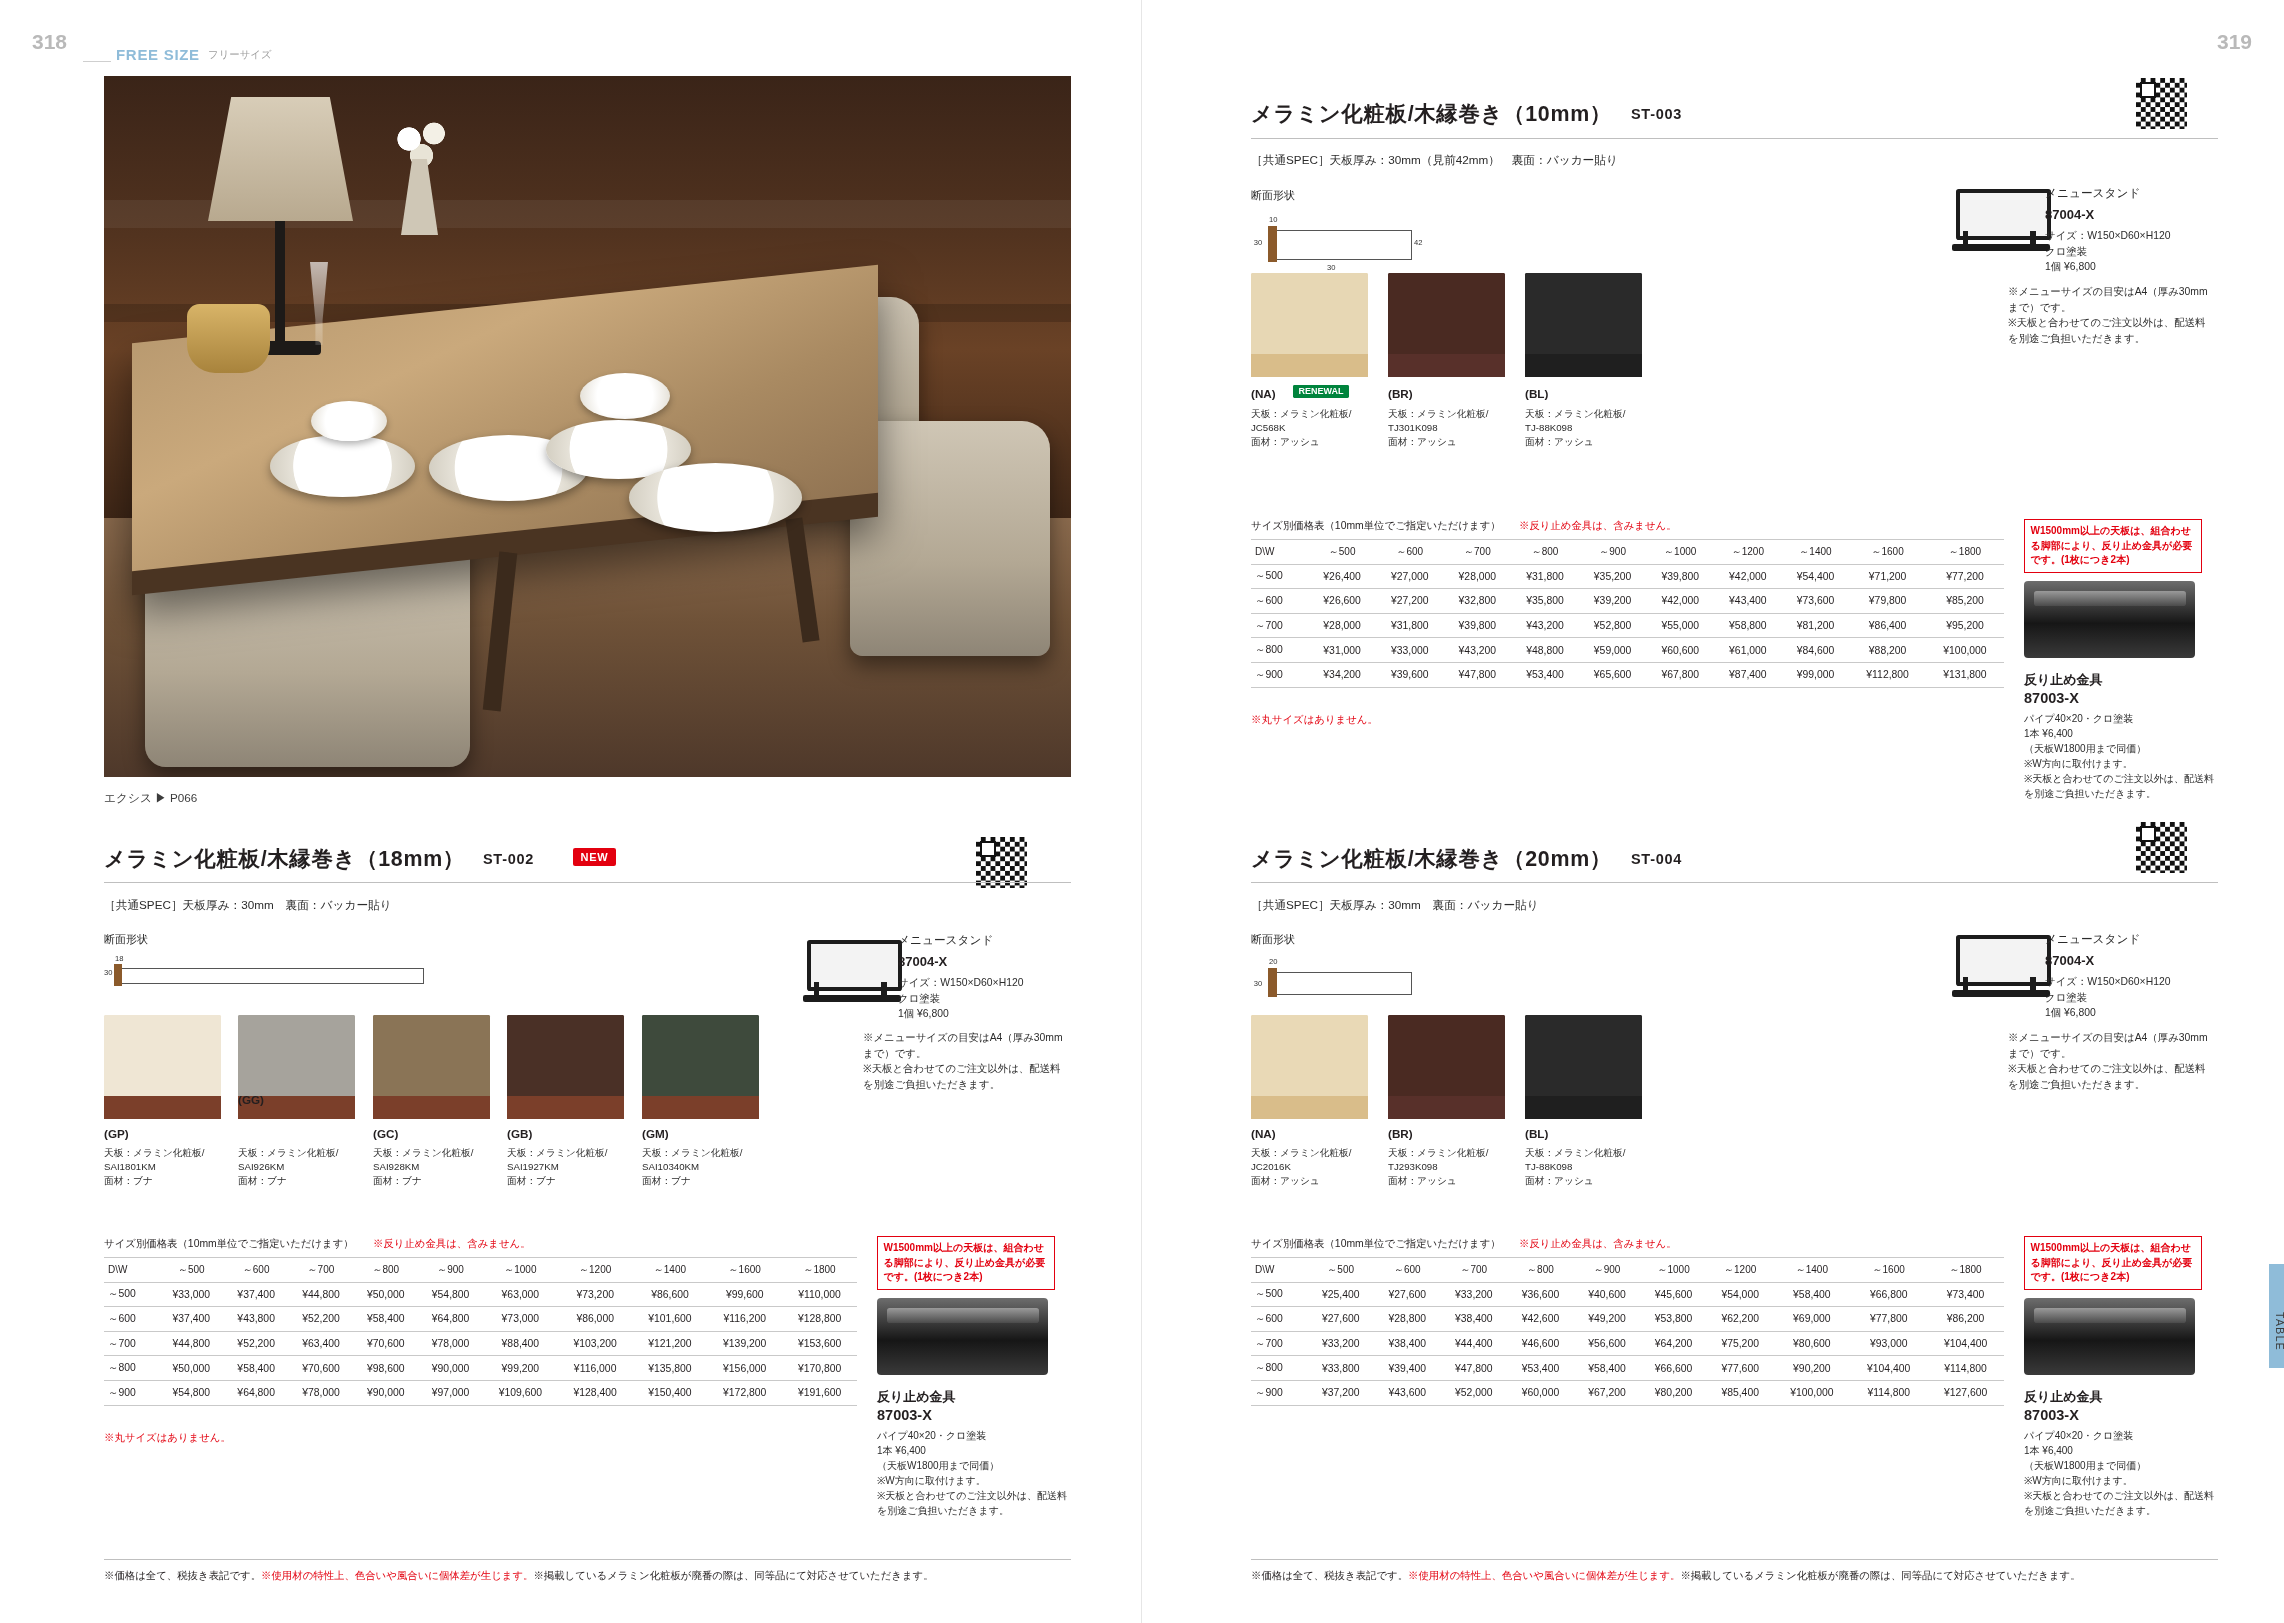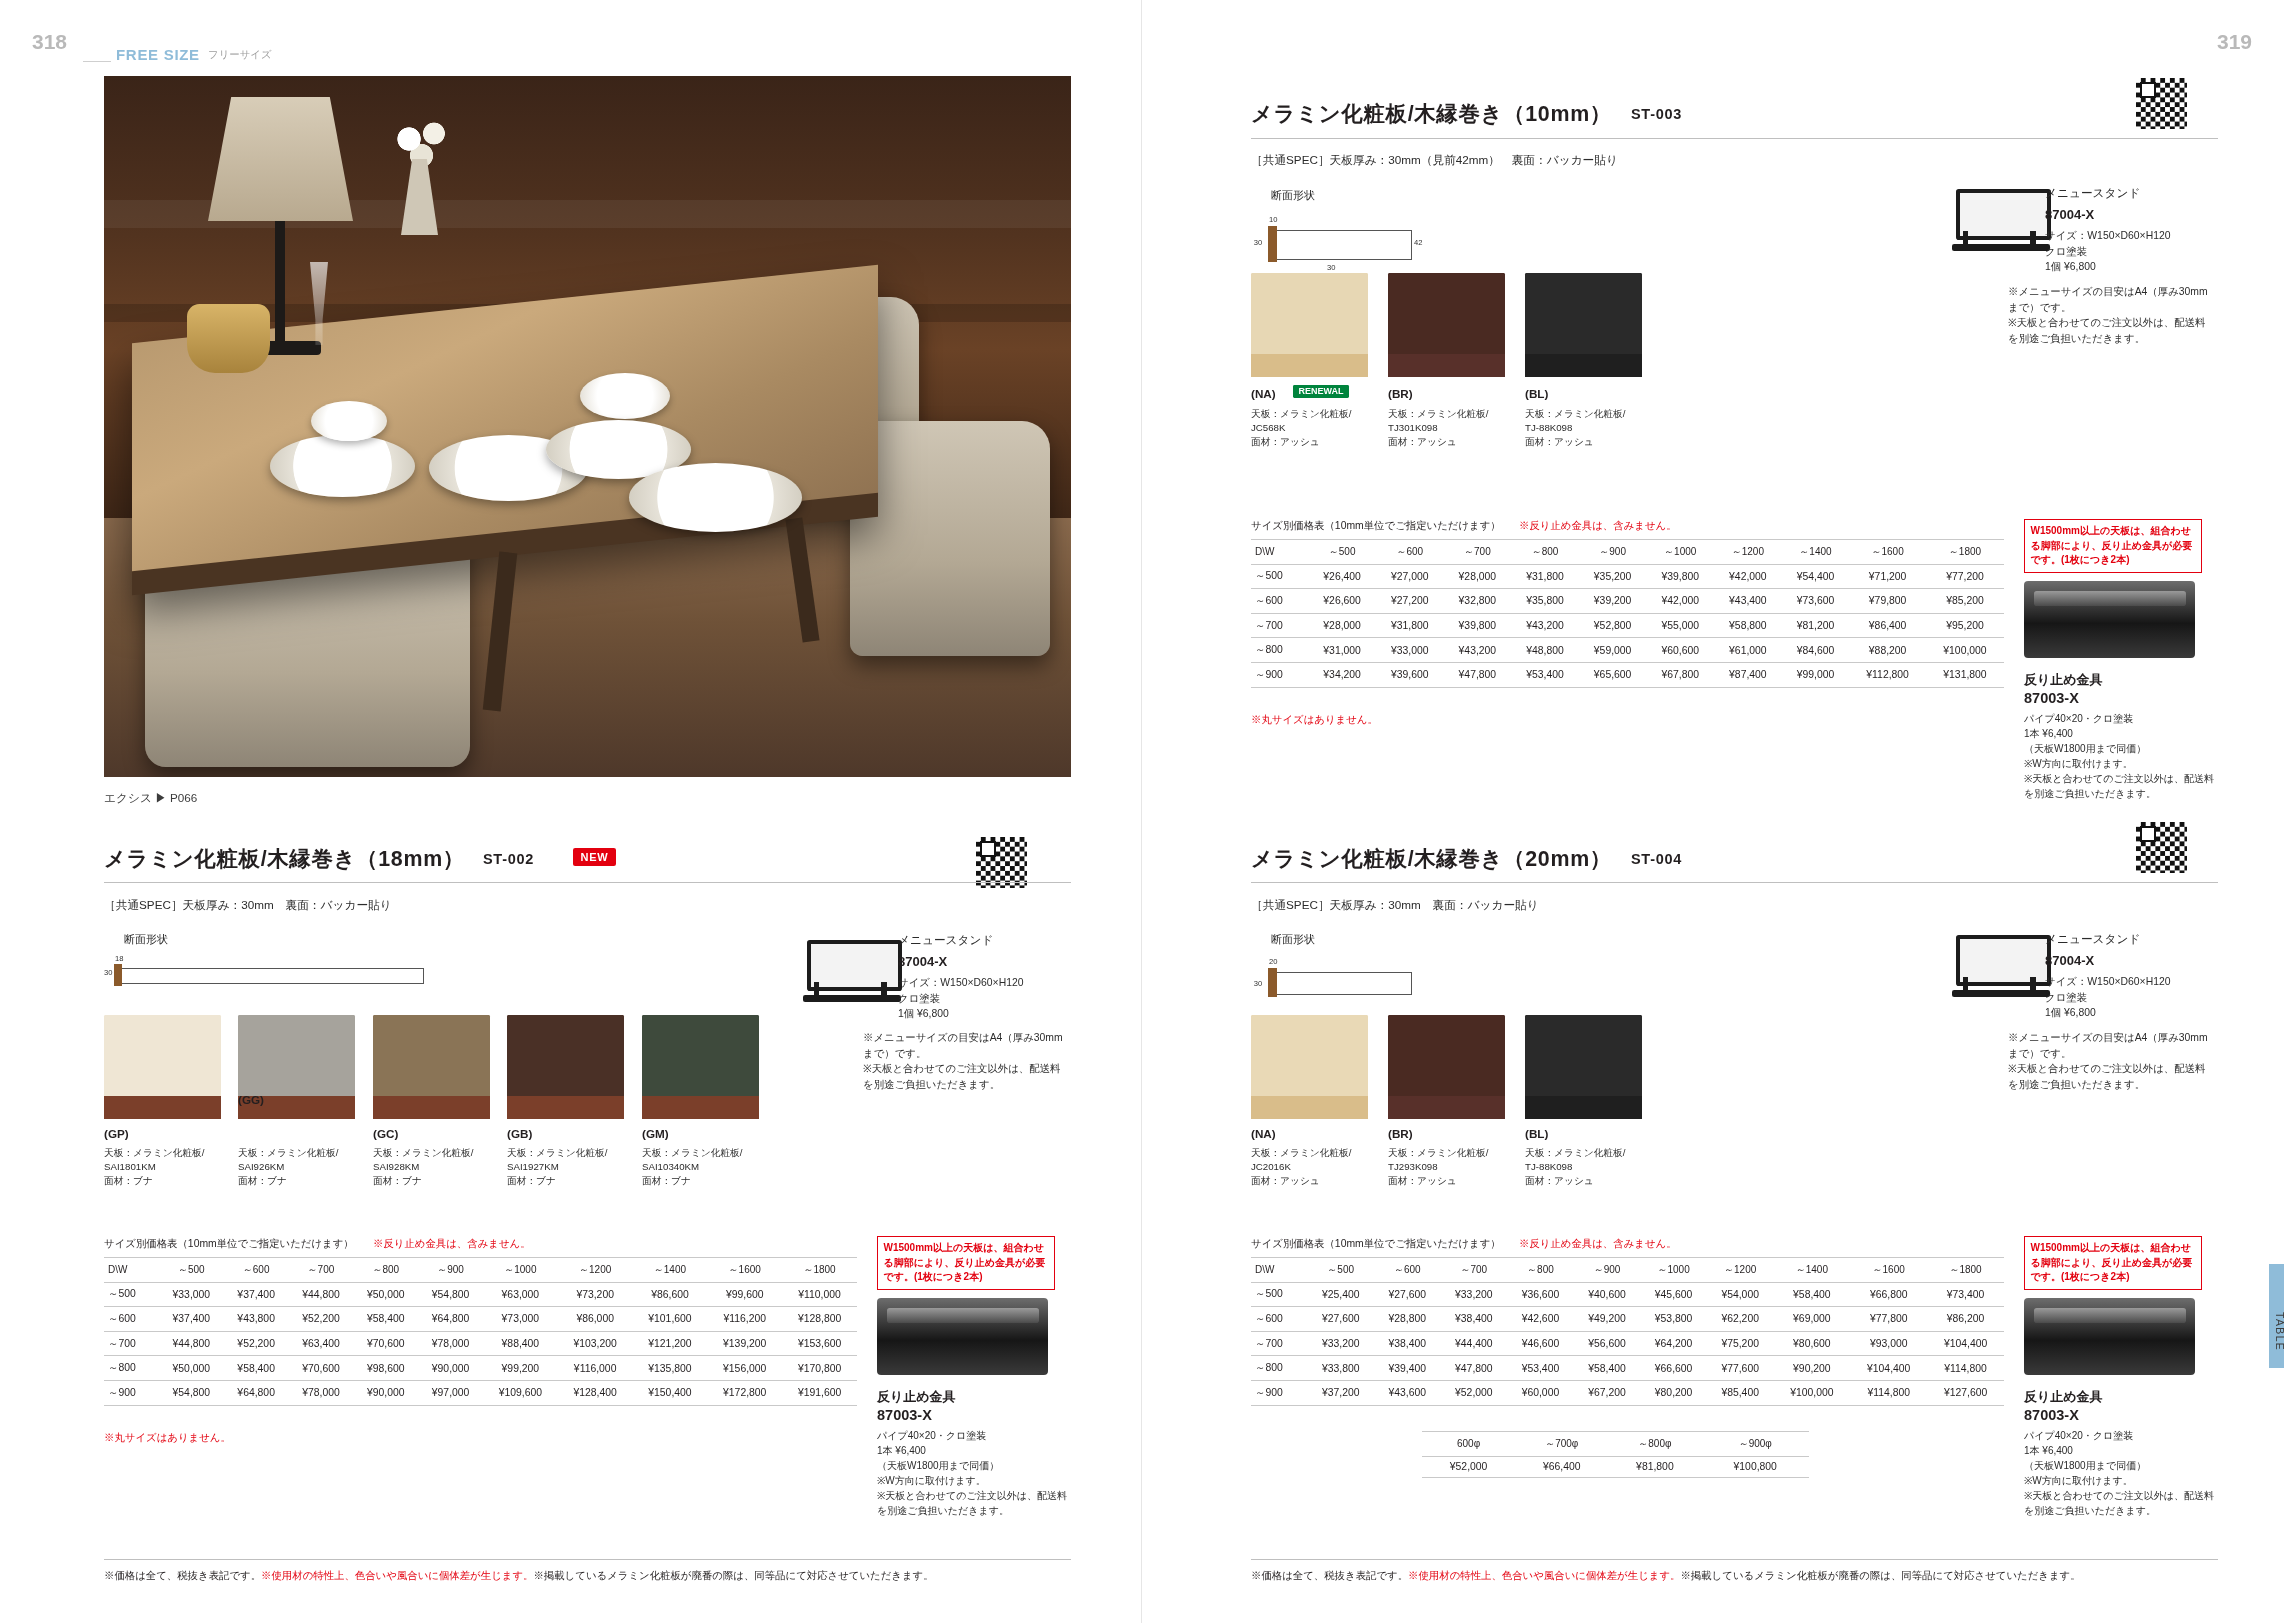--- a/index.html
+++ b/index.html
@@ -47,21 +47,21 @@
 
   .cap-exsys{position:absolute;left:104px;top:791px;font-size:11.7px;color:#3c3c3c;}
 
   
   .sec-title{position:absolute;font-size:21.4px;font-weight:bold;letter-spacing:0.7px;}
   .sec-code{position:absolute;font-size:14.5px;font-weight:bold;letter-spacing:0.7px;}
   .badge-new{position:absolute;background:#e3000f;color:#fff;font-size:11px;font-weight:bold;
     padding:2.8px 7.6px;border-radius:2.1px;letter-spacing:0.7px;}
   .rule{position:absolute;height:0.7px;background:#bfbfbf;}
   .spec{position:absolute;font-size:11.7px;color:#2b2b2b;}
-  .danmen{position:absolute;font-size:11px;color:#2b2b2b;margin-left:20px;}
+  .danmen{position:absolute;font-size:11px;color:#2b2b2b;}
 
   
   .qr{position:absolute;width:51px;height:51px;background:
       repeating-conic-gradient(#111 0 25%,#fff 0 50%) 0 0/9.7px 9.7px;
       border:2.8px solid #fff;outline:0.7px solid #fff;}
   .qr::after{content:"";position:absolute;left:4.1px;top:4.1px;width:12.4px;height:12.4px;border:2.8px solid #111;background:#fff;}
 
   
   .prof{position:absolute;}
   .prof .bar{position:absolute;background:#fff;border:0.7px solid #555;}
@@ -622,38 +622,20 @@
           <td>¥67,200</td>
           <td>¥80,200</td>
           <td>¥85,400</td>
           <td>¥100,000</td>
           <td>¥114,800</td>
           <td>¥127,600</td>
         </tr>
       </tbody>
   </table>
 
-  <table class="ptable" id="tbl-2-round" style="left:1422px;top:1431px;width:387px;">
-    <thead>
-        <tr>
-          <th>600φ</th>
-          <th>～700φ</th>
-          <th>～800φ</th>
-          <th>～900φ</th>
-        </tr>
-      </thead>
-    <tbody>
-        <tr>
-          <td>¥52,000</td>
-          <td>¥66,400</td>
-          <td>¥81,800</td>
-          <td>¥100,800</td>
-        </tr>
-      </tbody>
-  </table>
 
   <div class="warn" style="left:2024px;top:1236px;">W1500mm以上の天板は、組合わせる脚部により、反り止め金具が必要です。(1枚につき2本)</div>
   <div class="metal" style="left:2024px;top:1298px;"></div>
   <div class="mtitle" style="left:2024px;top:1388px;">反り止め金具</div>
   <div class="mcode" style="left:2024px;top:1407px;">87003-X</div>
   <div class="mtext" style="left:2024px;top:1428px;width:193px;">
     <span>パイプ40×20・クロ塗装</span><br><span>1本 ¥6,400</span><br><span>（天板W1800用まで同価）</span><br><span>※W方向に取付けます。</span><br><span>※天板と合わせてのご注文以外は、配送料を別途ご負担いただきます。</span>
   </div>
 
   <div class="footrule" style="left:104px;top:1559px;width:967px;"></div>

